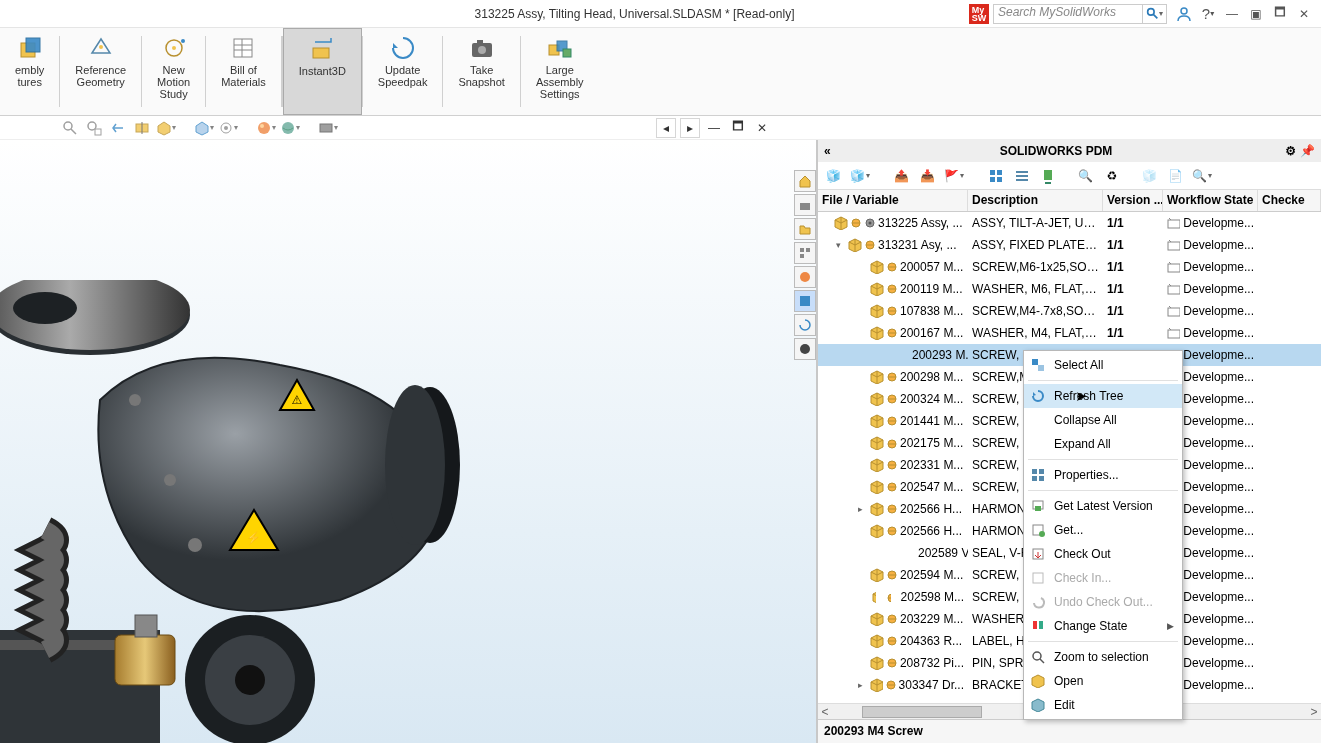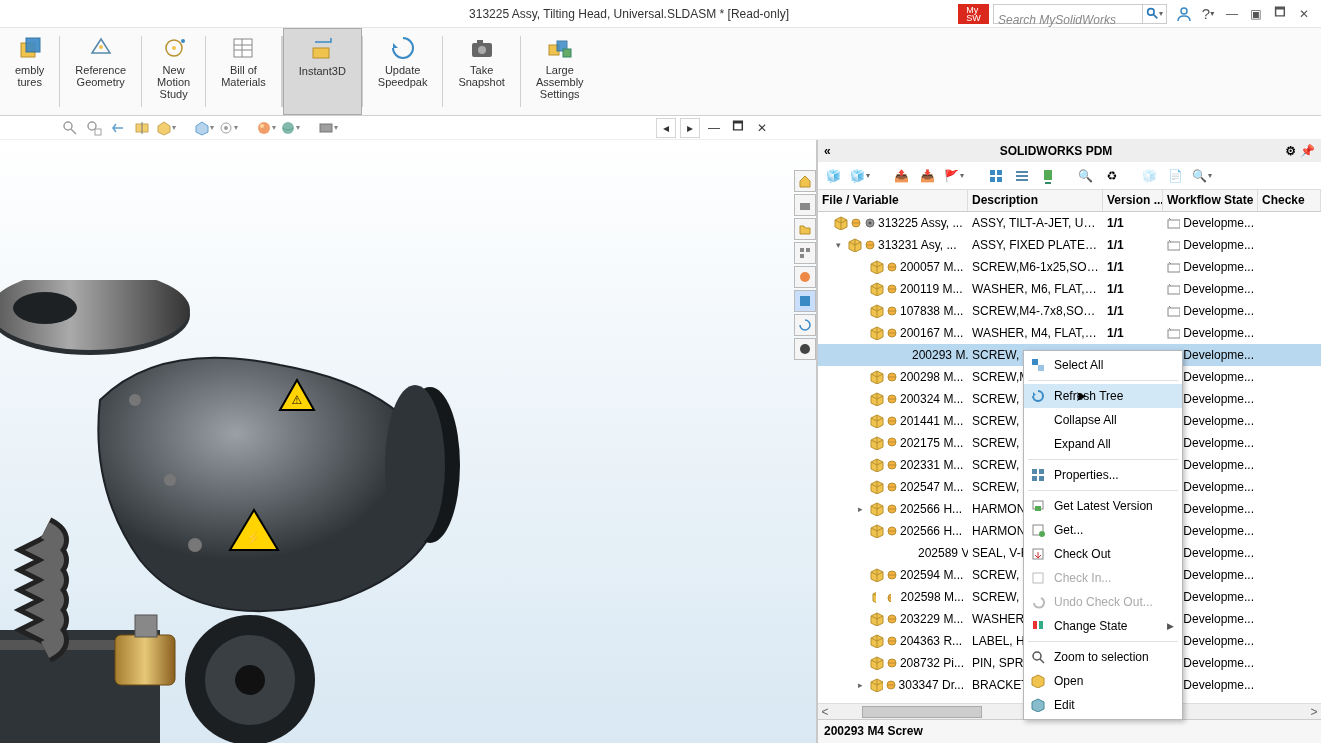--- a/index.html
+++ b/index.html
@@ -2,22 +2,22 @@
 <html><head>
 <meta charset="utf-8">
 <style>
 * { box-sizing: border-box; margin: 0; padding: 0; font-family: "Segoe UI", Tahoma, sans-serif; font-size: 12px; }
 body { background: #fff; overflow: hidden; width: 1321px; height: 743px; position: relative; }
 
 
 .titlebar { height: 28px; background: #fff; display: flex; align-items: center; border-bottom: 1px solid #e5e5e5; }
 .titlebar .title { flex: 1; text-align: center; color: #333; font-size: 12px; padding-left: 300px; }
 .titlebar .search-area { display: flex; align-items: center; }
-.titlebar .search-badge { width: 31px; height: 20px; background: #da291c; color: #fff; display: flex; align-items: center; justify-content: center; font-size: 9px; font-weight: normal; margin-right: 4px; }
-.titlebar .search-box { border: 1px solid #ccc; height: 20px; width: 150px; padding: 8px 4px; color: #888; font-style: italic; }
+.titlebar .search-badge { width: 20px; height: 20px; background: #da291c; color: #fff; display: flex; align-items: center; justify-content: center; font-size: 9px; font-weight: bold; margin-right: 4px; }
+.titlebar .search-box { border: 1px solid #ccc; height: 20px; width: 150px; padding: 0 4px; color: #888; font-style: italic; }
 .titlebar .search-btn { width: 24px; height: 20px; border: 1px solid #ccc; border-left: none; display: flex; align-items: center; justify-content: center; }
 .titlebar .win-controls { display: flex; gap: 2px; padding: 0 6px; }
 .titlebar .win-icon { width: 22px; height: 20px; display: flex; align-items: center; justify-content: center; color: #555; cursor: pointer; }
 
 
 .ribbon { height: 88px; border-bottom: 1px solid #d0d0d0; display: flex; background: #fafafa; }
 .rib-item { display: flex; flex-direction: column; align-items: center; justify-content: flex-start; padding: 6px 15px 2px; min-width: 48px; text-align: center; cursor: pointer; }
 .rib-item.sel { background: #d8d8d8; border: 1px solid #aaa; }
 .rib-icon { width: 28px; height: 28px; margin-bottom: 2px; display: flex; align-items: center; justify-content: center; }
 .rib-label { font-size: 11px; color: #333; line-height: 1.1; }
@@ -678,21 +678,21 @@
      <div class="col-wf state-cell">
             <svg width="14" height="14">
               <rect x="1" y="4" width="12" height="8" fill="none" stroke="#888"></rect>
               <path d="M2 2 L4 4" stroke="#888"></path>
             </svg>
             <span>Developme...</span>
           </div>
      <div class="col-chk"></div>
         </div>
         <div class="pdm-row">
-          <div class="col-file indent2" style="display:flex;align-items:flex-start;gap:2px;">
+          <div class="col-file indent2" style="display:flex;align-items:flex-end;gap:2px;">
        <span class="expander"></span>
        <svg width="14" height="14">
               <path d="M7 1 L13 4 L13 11 L7 14 L1 11 L1 4 Z" fill="#f0c34e" stroke="#b8902f"></path>
               <path d="M7 1 L7 14 M1 4 L7 7 L13 4" fill="none" stroke="#b8902f"></path>
             </svg>
             <svg width="12" height="12">
               <circle cx="6" cy="6" r="4" fill="#f6b042" stroke="#b8902f"></circle>
               <line x1="2" y1="6" x2="10" y2="6" stroke="#b8902f"></line>
             </svg>
        <span class="name">202175 M...</span>

